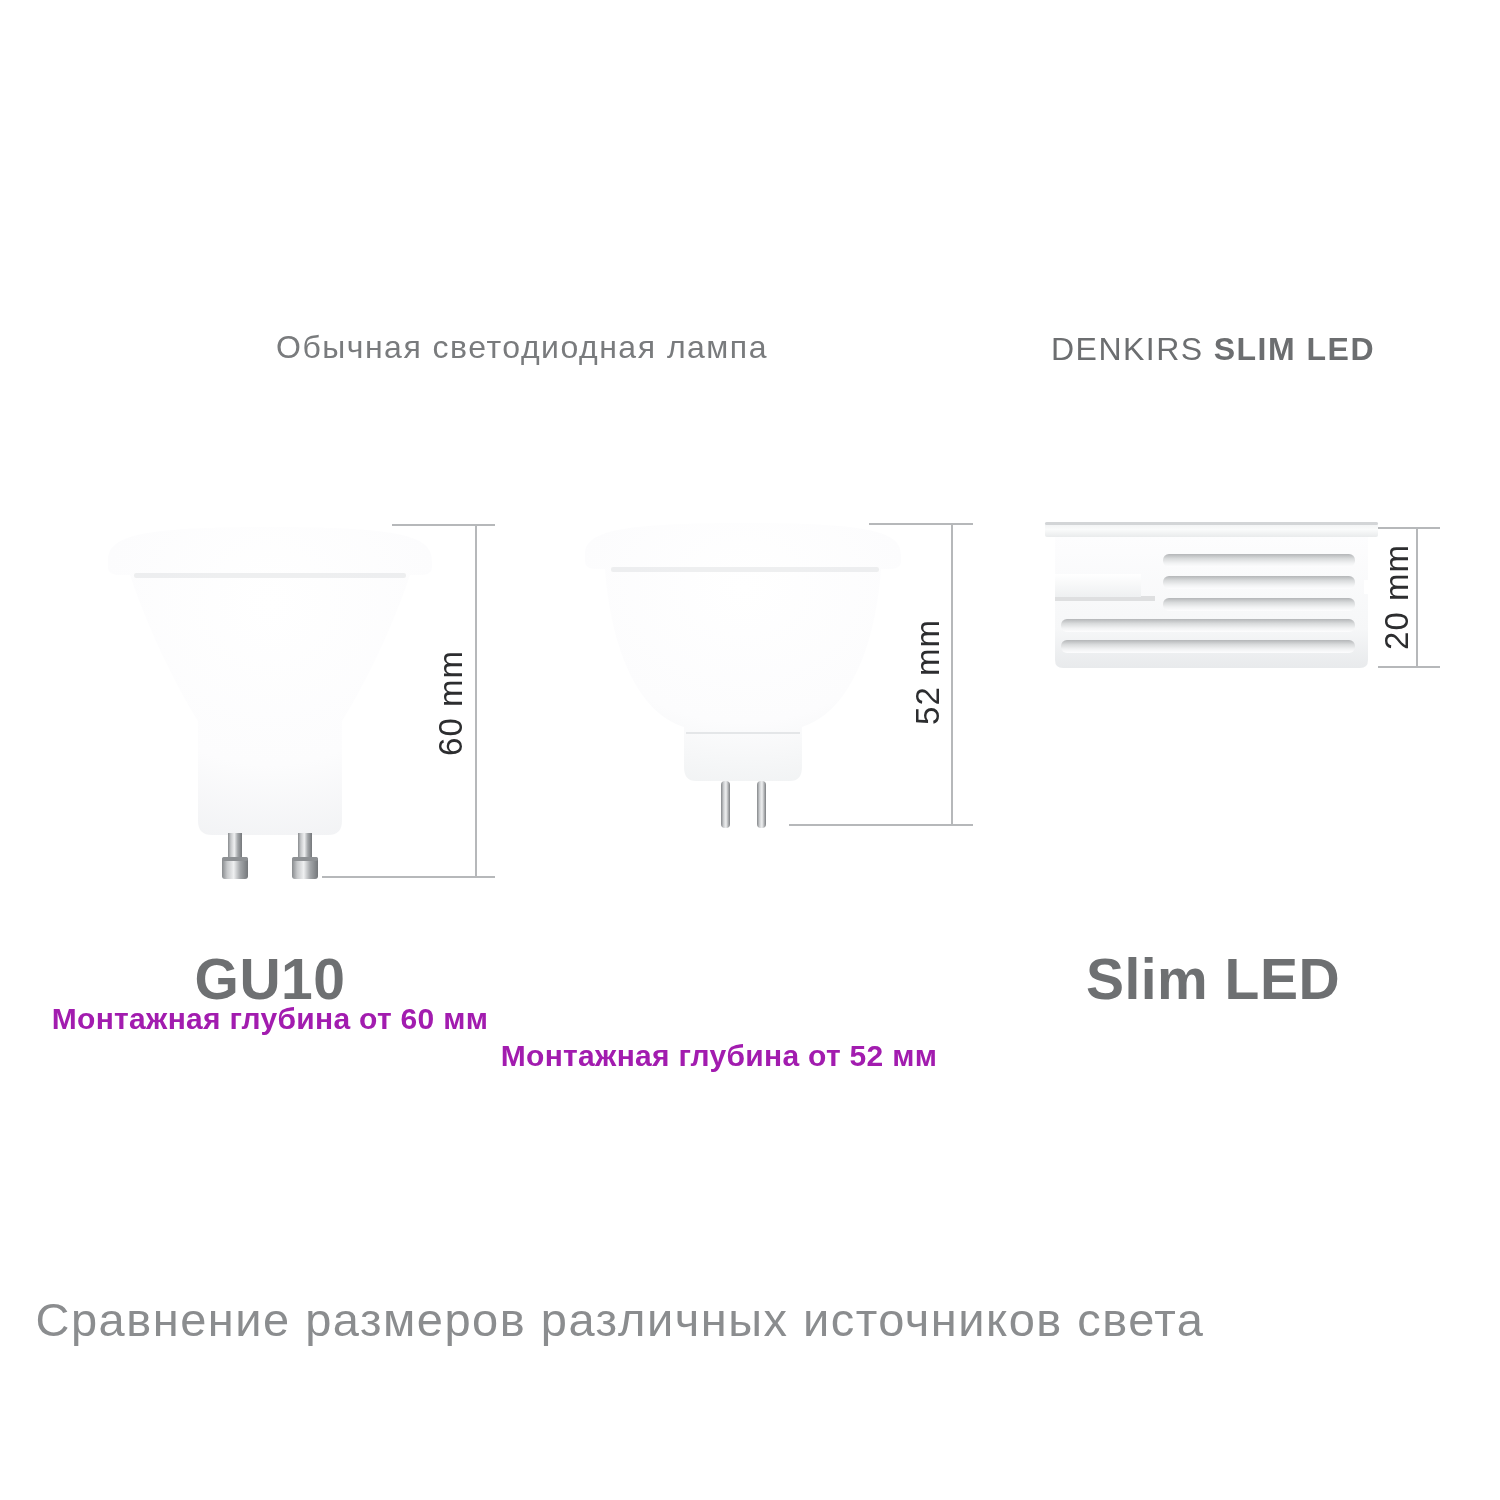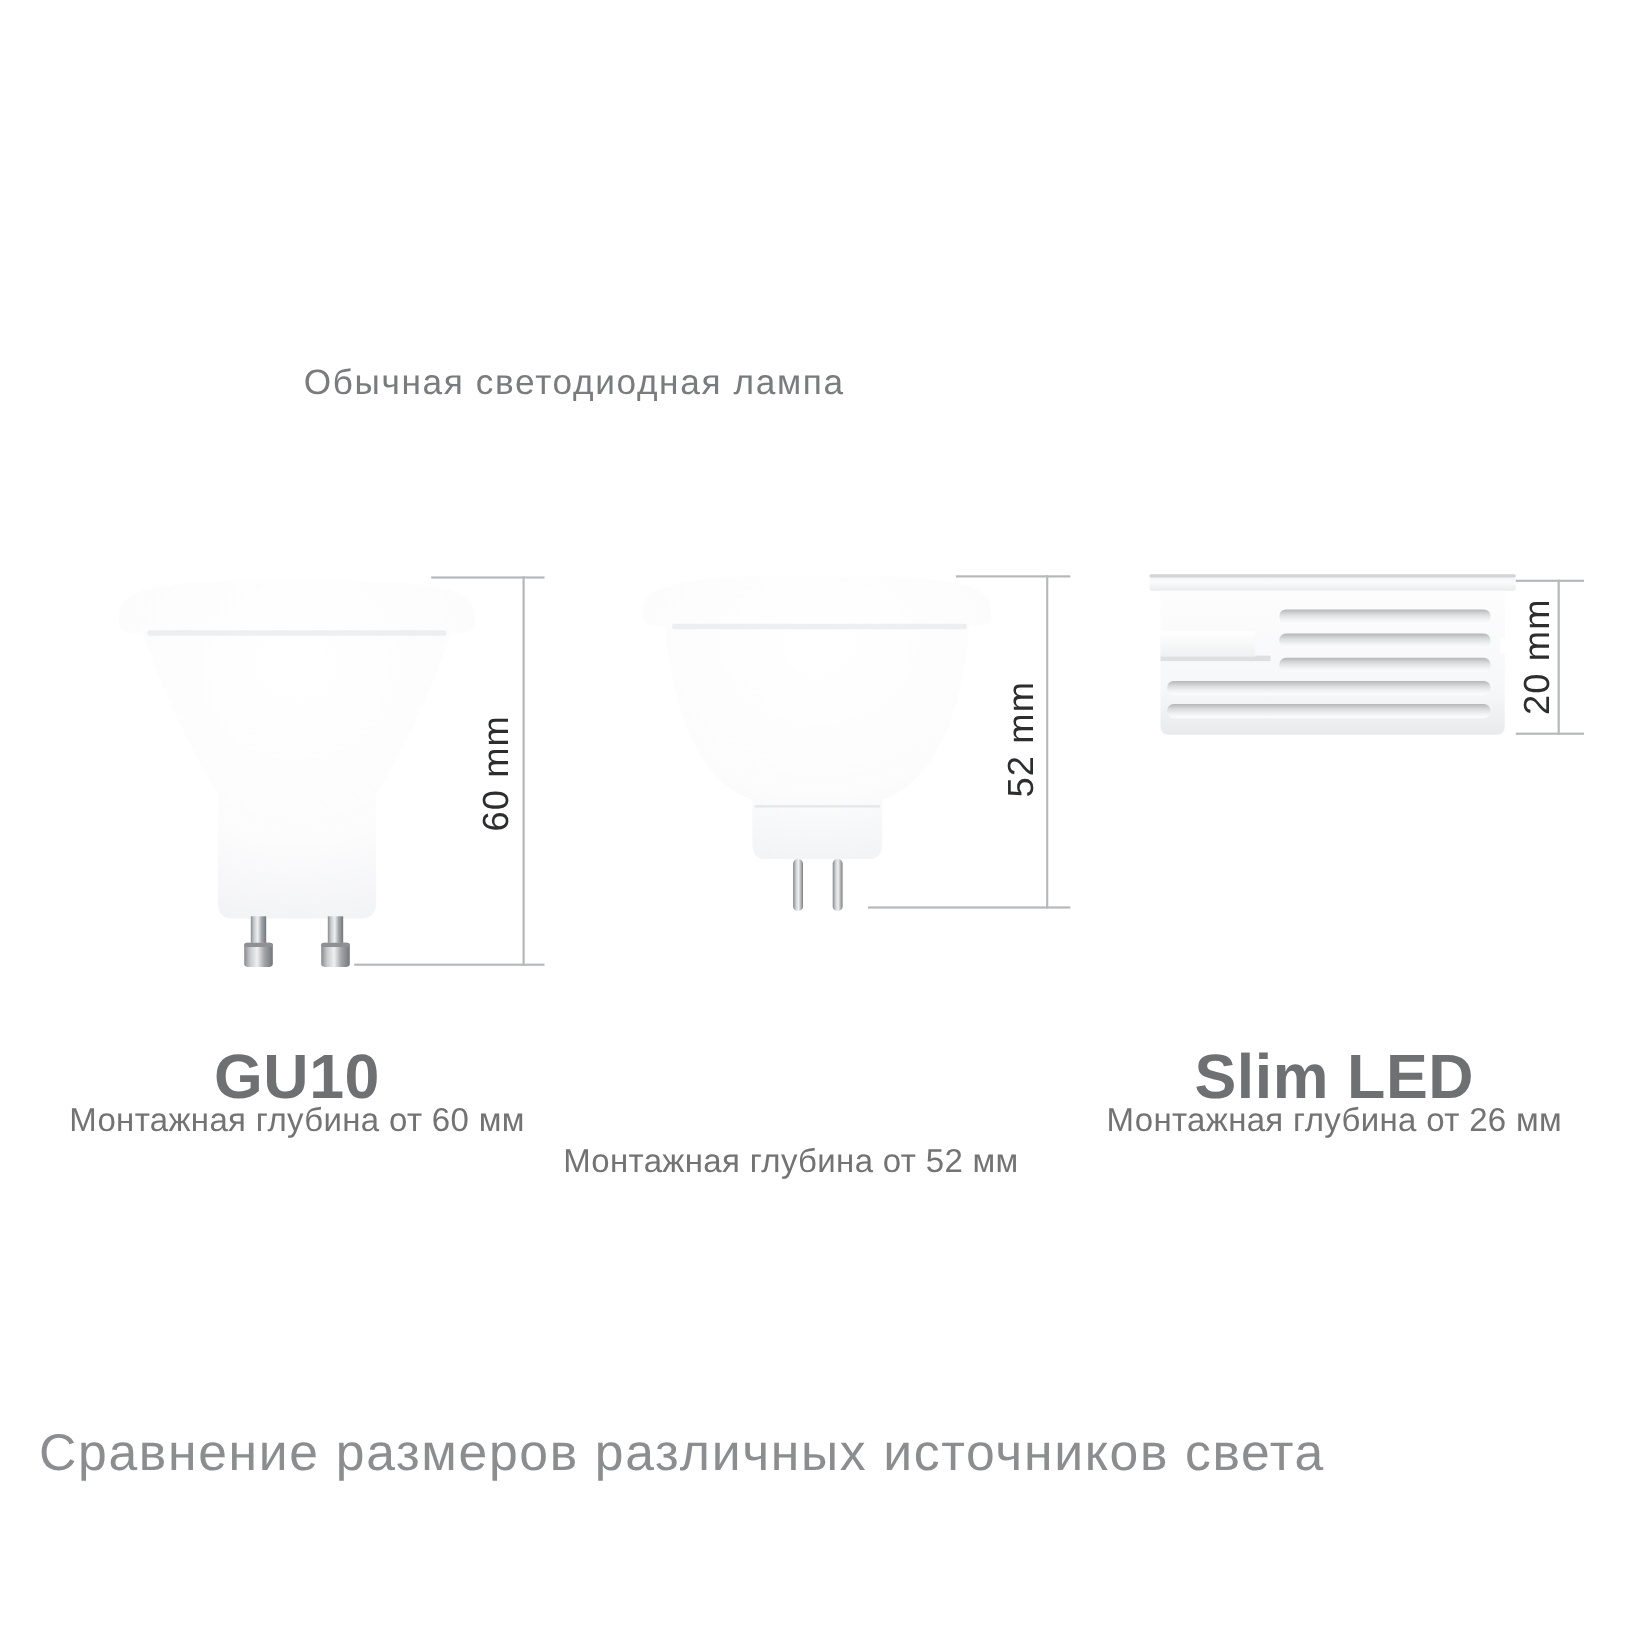--- a/index.html
+++ b/index.html
@@ -27,36 +27,39 @@
     font-size:33px; line-height:40px; height:40px;
     color:#2c2d2f; letter-spacing:1px; white-space:nowrap;
     transform:rotate(-90deg);
   }
   .prod-name {
     position:absolute; width:400px; top:946px; text-align:center;
     font-size:57px; font-weight:700; letter-spacing:.5px; color:#6e7072;
   }
   .prod-note {
     position:absolute; width:460px; top:1002px; text-align:center;
-    font-size:30px; font-weight:400; letter-spacing:.3px; color:#737373;
+    font-size:30px; font-weight:700; letter-spacing:.3px; color:#a21caf;
   }
   .name-1 { left:70px; }   .note-1 { left:40px; }
   .name-2 { left:545px; }  .note-2 { left:489px;margin-top:37px; }
   .name-3 { left:1013px; } .note-3 { left:983px; }
   .footer-caption {
     position:absolute; left:0; top:1292px; width:1240px; text-align:center;
     font-size:47px; font-weight:300; letter-spacing:1.5px; color:#8b8d8f;
   }
 </style>
 </head>
 <body>
 
 <div class="canvas">
 
   <div class="hdr hdr-left">Обычная светодиодная лампа</div>
+  <div class="hdr hdr-right">
+    <span class="brand-light">DENKIRS</span><span class="brand-bold">SLIM LED</span>
+  </div>
 
   <svg class="lamp-svg svg-gu10" width="360" height="370" viewBox="0 0 360 370">
     <defs>
       <radialGradient id="bulbG1" cx="0.5" cy="0.25" r="0.95">
         <stop offset="0" stop-color="#ffffff"></stop>
         <stop offset="0.55" stop-color="#fcfcfd"></stop>
         <stop offset="0.85" stop-color="#f1f2f4"></stop>
         <stop offset="1" stop-color="#e7e9eb"></stop>
       </radialGradient>
       <linearGradient id="metalV1" x1="0" y1="0" x2="1" y2="0">
@@ -163,17 +166,16 @@
 
   <div class="dline" style="left:1378px; top:527px; width:62px; height:2px;"></div>
   <div class="dline" style="left:1378px; top:666px; width:62px; height:2px;"></div>
   <div class="dline" style="left:1416px; top:527px; width:2px; height:141px;"></div>
   <div class="dim-label" style="left:1327px; top:577px;">20 mm</div>
 
   <div class="prod-name name-1">GU10</div>
   <div class="prod-note note-1">Монтажная глубина от 60 мм</div>
   <div class="prod-note note-2">Монтажная глубина от 52 мм</div>
   <div class="prod-name name-3">Slim LED</div>
-  <div class="prod-note note-3">Монтажная глубина от 26 мм</div>
 
   <div class="footer-caption">Сравнение размеров различных источников света</div>
 
 </div>
 
 </body></html>

